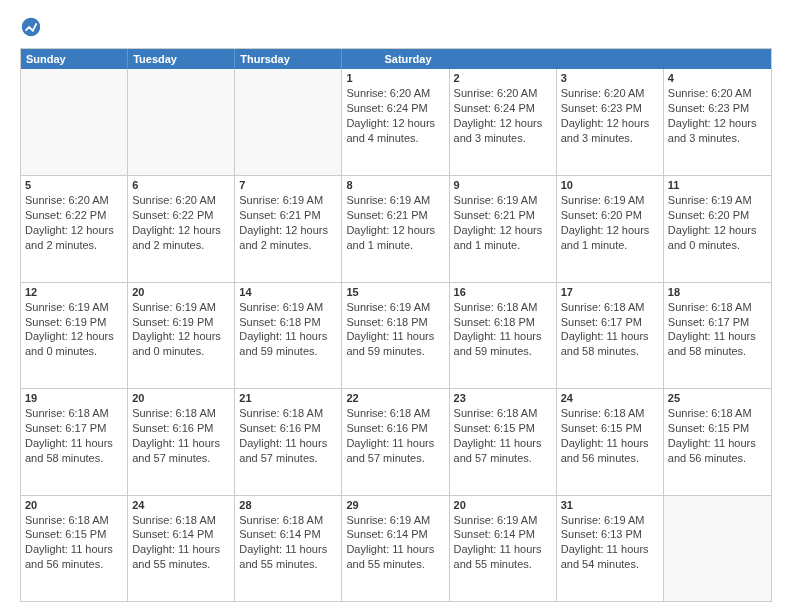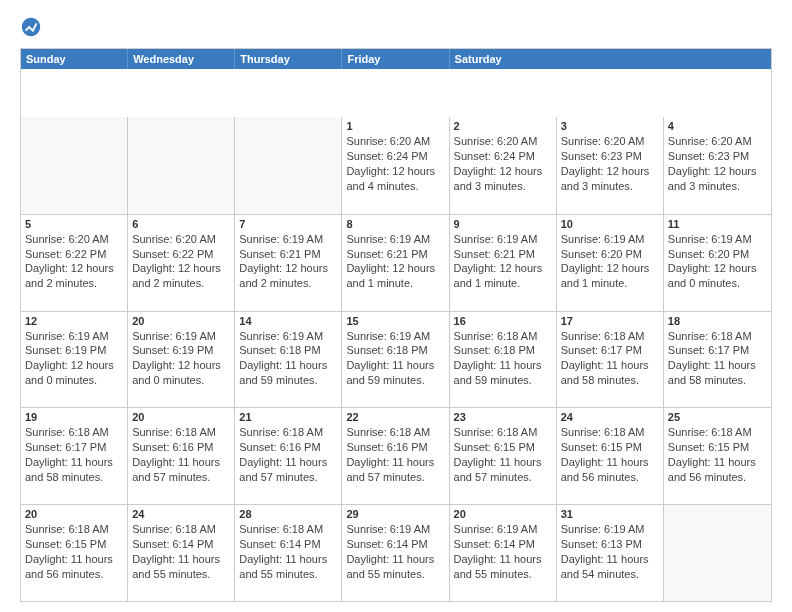--- a/index.html
+++ b/index.html
@@ -58,36 +58,35 @@
     }
     .subtitle {
       font-size: 13px;
       color: #555;
     }
     .calendar {
       flex: 1;
       display: flex;
       flex-direction: column;
       border: 1px solid #ccc;
-      gap: 48px;
     }
     .cal-header {
       display: grid;
       grid-template-columns: repeat(7, 1fr);
       background: #3a7abf;
     }
     .cal-header-cell {
       color: #fff;
       font-size: 11px;
       font-weight: bold;
       padding: 4px 5px;
       text-align: left;
       border-right: 1px solid #5a9ad0;
     }
-    .cal-header-cell:last-child { border-right: none; }
+    .cal-header-cell:last-child { border-right: none; margin-left: 37px; }
     .cal-body {
       flex: 1;
       display: grid;
       grid-template-rows: repeat(5, 1fr);
     }
     .cal-row {
       display: grid;
       grid-template-columns: repeat(7, 1fr);
       border-top: 1px solid #ccc;
     }
@@ -133,23 +132,22 @@
     </div>
     <div class="title-block">
       <div class="month-title"></div>
       <div class="subtitle"></div>
     </div>
   </div>
 
   <div class="calendar">
     <div class="cal-header">
     <div class="cal-header-cell">Sunday</div>
-        <div class="cal-header-cell">Wednesday</div>
+        <div class="cal-header-cell">Tuesday</div>
         <div class="cal-header-cell">Thursday</div>
-        <div class="cal-header-cell">Friday</div>
         <div class="cal-header-cell">Saturday</div>
       </div>
     <div class="cal-body">
     <div class="cal-row">
           <div class="cal-cell empty"></div>
           <div class="cal-cell empty"></div>
           <div class="cal-cell empty"></div>
           <div class="cal-cell">
             <span class="day-num">1</span>
             <div class="cell-info">Sunrise: 6:20 AM<br>Sunset: 6:24 PM<br>Daylight: 12 hours<br>and 4 minutes.</div>

